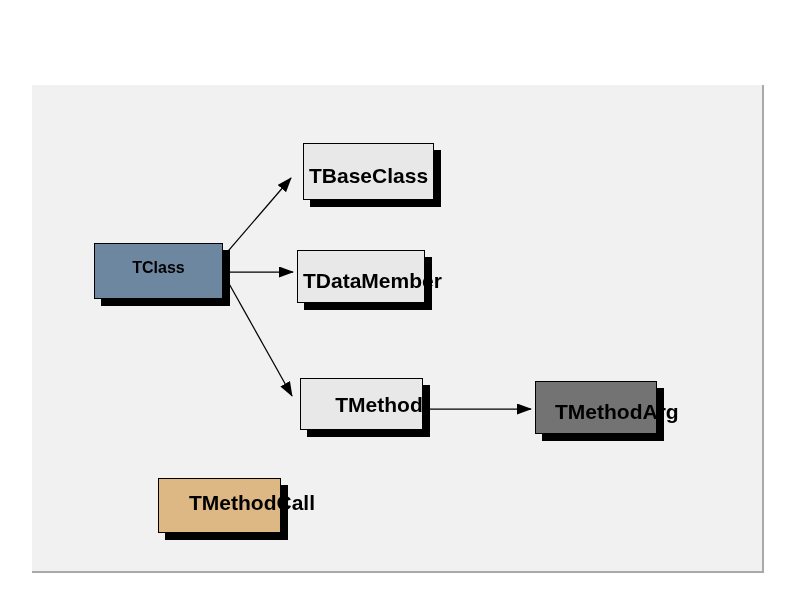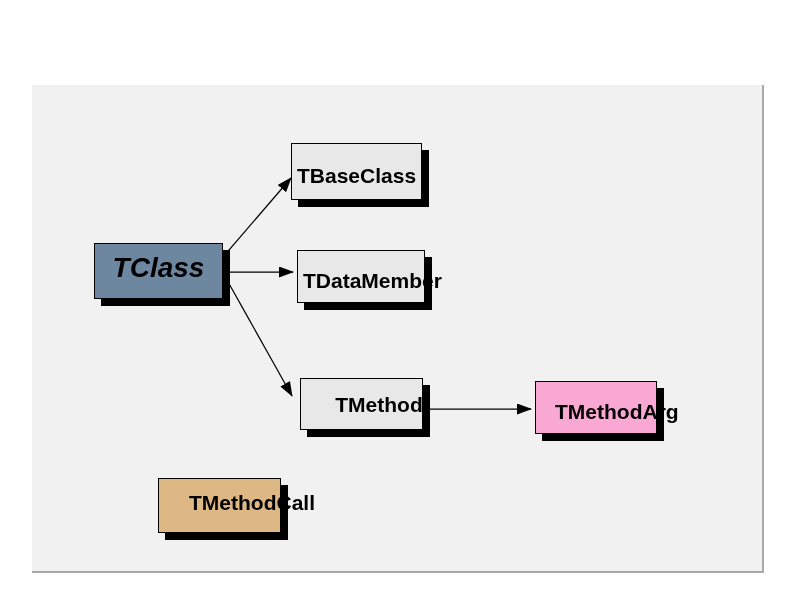--- a/index.html
+++ b/index.html
@@ -47,22 +47,22 @@
     overflow: visible;
     line-height: 1;
   }
   .node.align-left {
     justify-content: flex-start;
     padding-left: 5px;
   }
   .node.text-low { padding-top: 8px; }
   .node.text-high { padding-bottom: 6px; }
 
-  .node-tclass      { left: 62px;  top: 158px; width: 129px; height: 56px; font-size: 28px; font-style: italic; }
-  .node-tbaseclass  { left: 259px; top: 58px;  width: 131px; height: 57px; }
+  .node-tclass      { left: 62px;  top: 158px; width: 129px; height: 56px; font-size: 16px; }
+  .node-tbaseclass  { left: 271px; top: 58px;  width: 131px; height: 57px; }
   .node-tdatamember { left: 265px; top: 165px; width: 128px; height: 53px; }
   .node-tmethod     { left: 268px; top: 293px; width: 123px; height: 52px; padding-left: 35px; }
   .node-tmethodarg  { left: 503px; top: 296px; width: 122px; height: 53px; }
   .node-tmethodcall { left: 126px; top: 393px; width: 123px; height: 55px; padding-left: 6px; }
 </style>
 </head>
 <body>
 
 <div class="page">
   <div class="canvas">
@@ -80,18 +80,18 @@
     </svg>
 
     <div class="node node-tclass text-high" style="background-color: rgb(110, 135, 160);">TClass</div>
 
     <div class="node node-tbaseclass align-left text-low" style="background-color: rgb(232, 232, 232);">TBaseClass</div>
 
     <div class="node node-tdatamember align-left text-low" style="background-color: rgb(232, 232, 232);">TDataMember</div>
 
     <div class="node node-tmethod" style="background-color: rgb(232, 232, 232);">TMethod</div>
 
-    <div class="node node-tmethodarg align-left text-low" style="background-color: #f9a8d4; padding-left: 19px;">TMethodArg</div>
+    <div class="node node-tmethodarg align-left text-low" style="background-color: #737373; padding-left: 19px;">TMethodArg</div>
 
     <div class="node node-tmethodcall align-left text-high" style="background-color: rgb(221, 184, 132); padding-left: 30px;">TMethodCall</div>
 
   </div>
 </div>
 
 </body></html>

